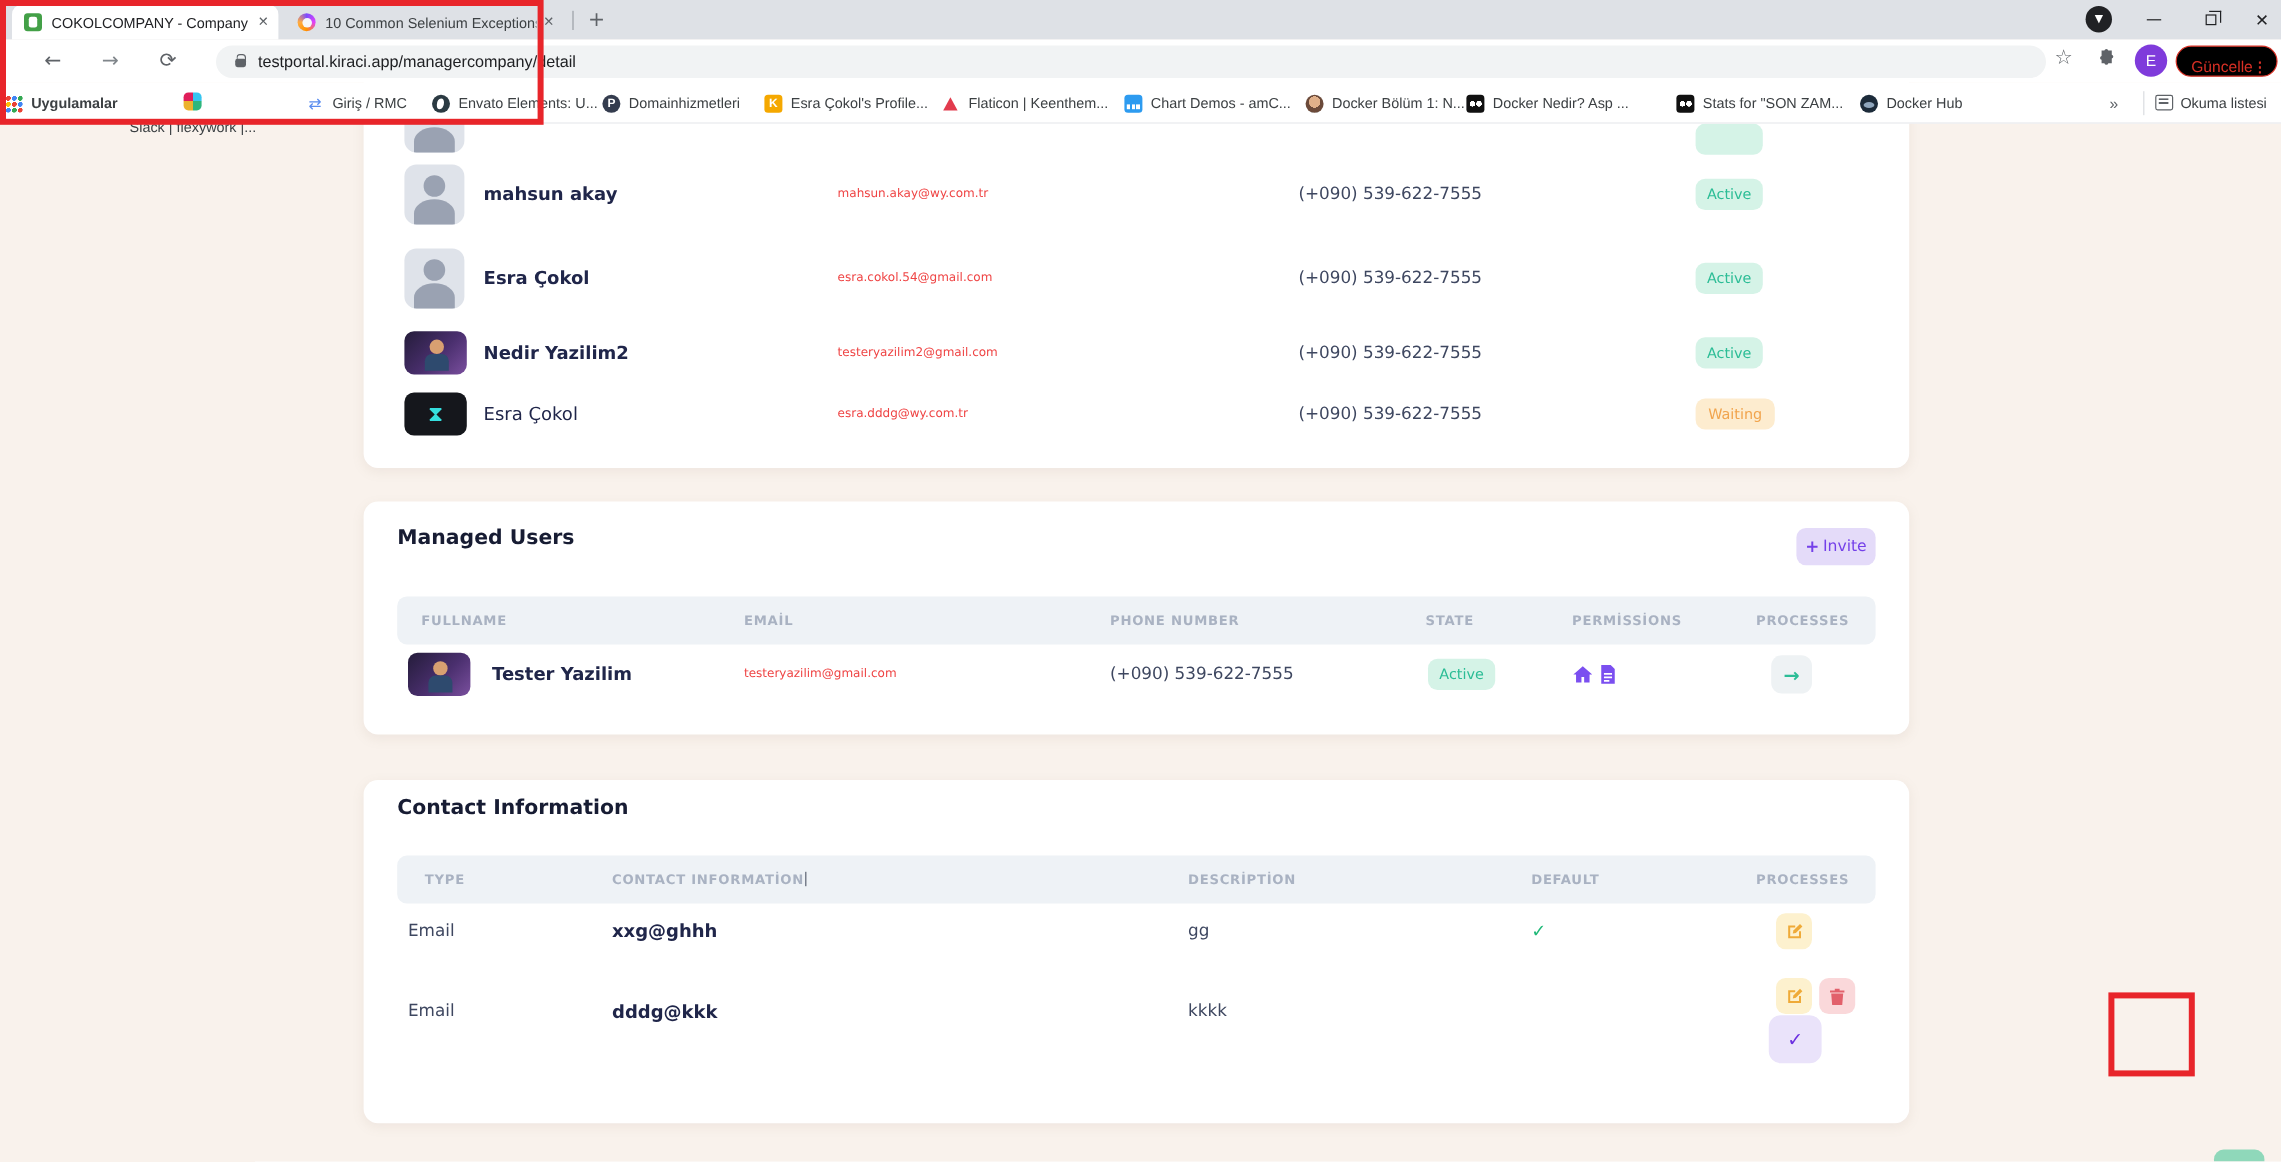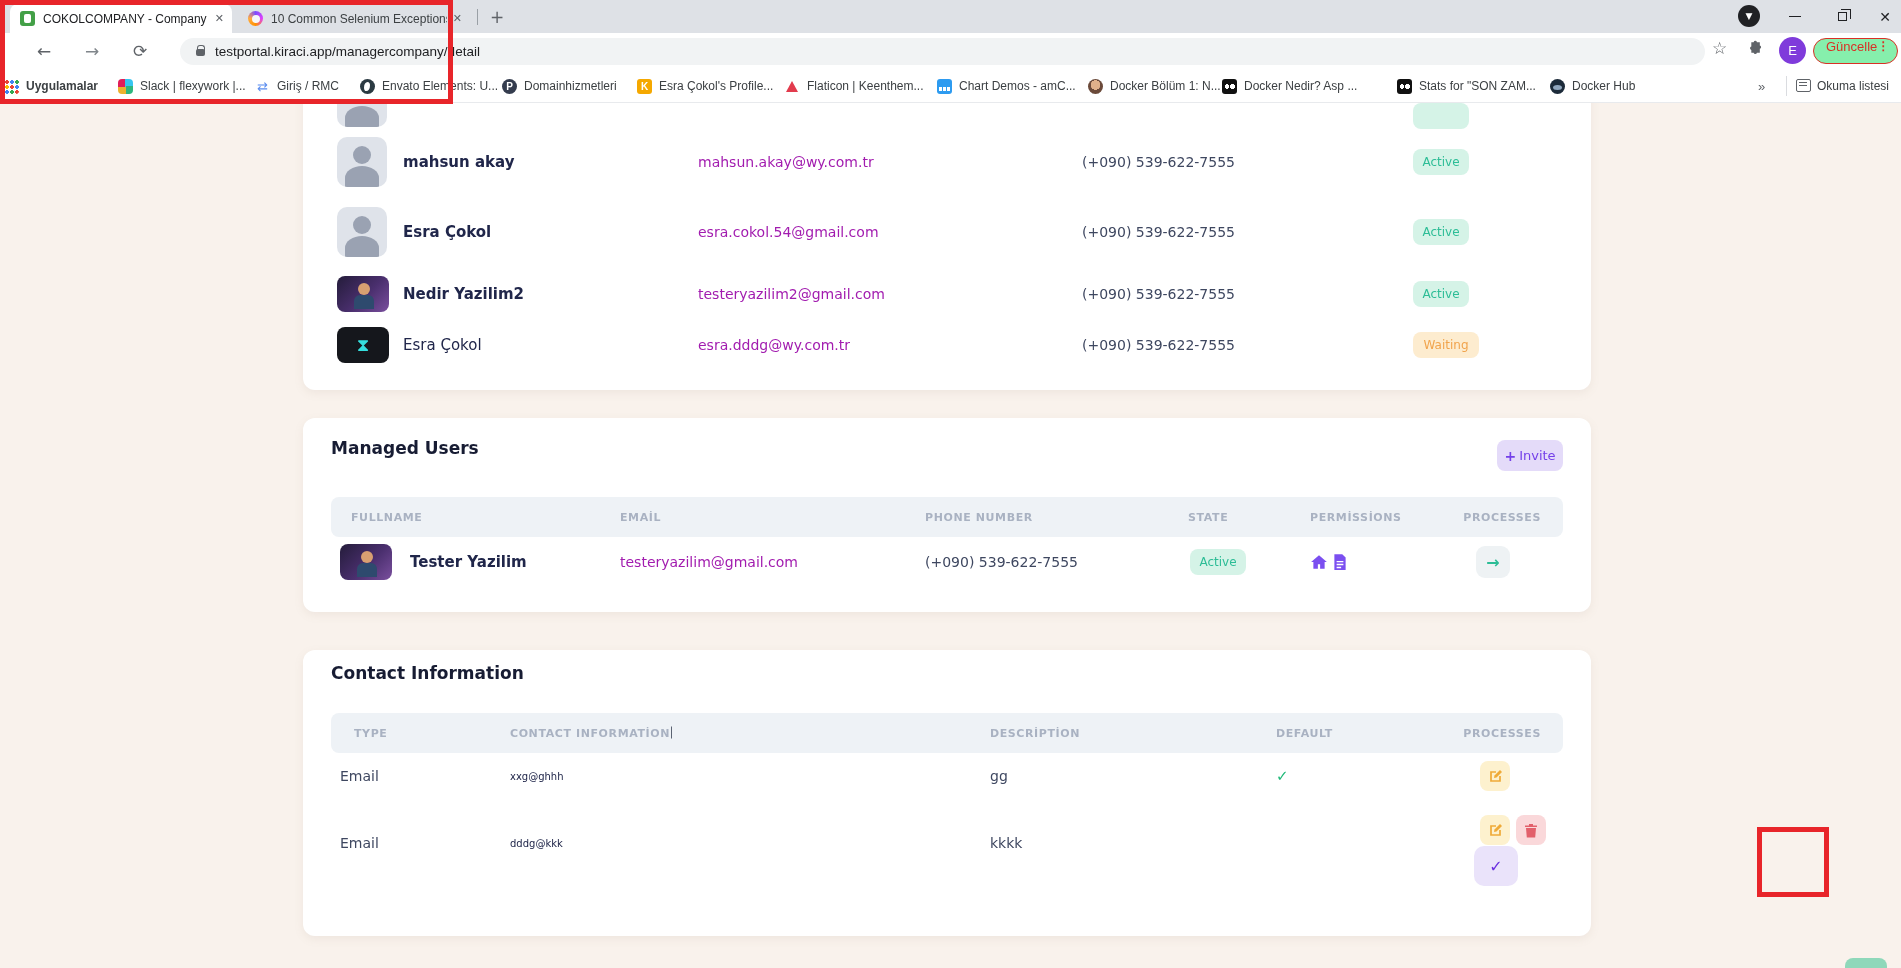--- a/index.html
+++ b/index.html
@@ -25,21 +25,21 @@
   .ic-restore::before { content:""; position:absolute; left:2px; top:-4px; width:9px; height:9px; border:1.2px solid #202124; border-bottom:none; border-left:none; }
 
   .toolbar { position:absolute; left:0; top:33px; width:1901px; height:36px; background:#fff; z-index:40; }
   .navbtn { position:absolute; top:4px; width:28px; height:28px; display:flex; align-items:center; justify-content:center; font-size:17px; color:#5f6368; }
   .omnibox { position:absolute; left:180px; top:5px; width:1525px; height:27px; background:#f1f3f4; border-radius:14px; display:flex; align-items:center; }
   .lock { width:9px; height:7px; border-radius:2px; background:#5f6368; position:relative; margin:2px 10px 0 16px; flex:none; }
   .lock::before { content:""; position:absolute; left:1.4px; top:-4px; width:6px; height:5px; border:1.5px solid #5f6368; border-bottom:none; border-radius:3px 3px 0 0; }
   .url { font-family:"Liberation Sans",sans-serif; font-size:13.5px; color:#202124; }
   .obx-right { position:absolute; top:38px; z-index:41; font-size:17px; color:#5f6368; }
   .avatar-e { position:absolute; left:1779px; top:37px; width:27px; height:27px; border-radius:50%; background:#7f3bdb; color:#fff; font-size:13px; display:flex; align-items:center; justify-content:center; z-index:41; font-family:"Liberation Sans",sans-serif; }
-  .update-btn { position:absolute; left:1813px; top:38px; width:85px; height:26px; border:1.5px solid #d93025; border-radius:13px; background:#86efac; color:#d93025; font-size:13px; display:flex; align-items:flex-start; justify-content:space-between; padding:0 9px 0 12px; z-index:41; font-family:"Liberation Sans",sans-serif; }
+  .update-btn { position:absolute; left:1813px; top:38px; width:85px; height:26px; border:1.5px solid #d93025; border-radius:13px; background:#000000; color:#d93025; font-size:13px; display:flex; align-items:flex-end; justify-content:space-between; padding:0 9px 0 12px; z-index:41; font-family:"Liberation Sans",sans-serif; }
   .update-dots { letter-spacing:0; font-size:12px; font-weight:bold; }
 
   .bookmarks { position:absolute; left:0; top:69px; width:1901px; height:34px; background:#fff; border-bottom:1px solid #e8eaed; z-index:40; }
   .bm { position:absolute; top:8px; height:18px; display:flex; align-items:center; gap:7px; font-family:"Liberation Sans",sans-serif; font-size:12px; color:#3c4043; white-space:nowrap; }
   .bicon { width:15px; height:15px; flex:none; border-radius:3px; }
   .bicon-apps-grid-icon { background:radial-gradient(circle 2px at 3px 3px,#ea4335 95%,transparent), radial-gradient(circle 2px at 8px 3px,#4285f4 95%,transparent), radial-gradient(circle 2px at 13px 3px,#34a853 95%,transparent), radial-gradient(circle 2px at 3px 8px,#fbbc05 95%,transparent), radial-gradient(circle 2px at 8px 8px,#ea4335 95%,transparent), radial-gradient(circle 2px at 13px 8px,#4285f4 95%,transparent), radial-gradient(circle 2px at 3px 13px,#4285f4 95%,transparent), radial-gradient(circle 2px at 8px 13px,#34a853 95%,transparent), radial-gradient(circle 2px at 13px 13px,#ea4335 95%,transparent); }
   .bicon-slack-icon { background:conic-gradient(#36c5f0 0 25%,#2eb67d 0 50%,#ecb22e 0 75%,#e01e5a 0); border-radius:4px; }
   .bicon-arrows-icon { background:none; color:#5b8def; font-size:13px; line-height:15px; text-align:center; }
   .bicon-envato-icon { border-radius:50%; background:#2b3a42; position:relative; }
   .bicon-envato-icon::after { content:""; position:absolute; left:4px; top:3px; width:6px; height:9px; border-radius:60% 40% 60% 40%; background:#fff; }
@@ -73,39 +73,39 @@
   .u-avatar { position:absolute; left:34px; }
   .av-placeholder { width:50px; height:50px; border-radius:10px; background:#dfe3ea; position:relative; overflow:hidden; }
   .av-placeholder::before { content:""; position:absolute; left:16px; top:9px; width:18px; height:18px; border-radius:50%; background:#9aa2b2; }
   .av-placeholder::after { content:""; position:absolute; left:8px; top:29px; width:34px; height:24px; border-radius:50% 50% 0 0; background:#9aa2b2; }
   .av-photo-char { width:52px; height:36px; border-radius:8px; background:linear-gradient(135deg,#241c3a 0%,#4a2f6e 55%,#7a4f9e 100%); position:relative; overflow:hidden; }
   .av-photo-char::before { content:""; position:absolute; left:21px; top:7px; width:12px; height:12px; border-radius:50%; background:#d8a071; }
   .av-photo-char::after { content:""; position:absolute; left:17px; top:19px; width:20px; height:14px; border-radius:6px 6px 0 0; background:#2e4a6e; }
   .av-photo-dark { width:52px; height:36px; border-radius:8px; background:#15171c; color:#35dede; font-size:18px; display:flex; align-items:center; justify-content:center; }
   .u-name { position:absolute; left:100px; top:50%; transform:translateY(-50%); font-size:15px; color:#20264a; }
   .u-name.bold { font-weight:bold; }
-  .u-email { position:absolute; left:395px; top:50%; transform:translateY(-50%); font-size:14px; color:#a21caf; }
+  .u-email { position:absolute; left:395px; top:50%; transform:translateY(-50%); font-size:10px; color:#ef4444; }
   .u-phone { position:absolute; left:779px; top:50%; transform:translateY(-50%); font-size:14px; color:#3e4760; }
   .badge { position:absolute; border-radius:8px; font-size:12px; font-weight:normal; display:flex; align-items:center; justify-content:center; }
   .badge.active { background:#d5f3e7; color:#2cbd96; width:56px; height:26px; }
   .badge.waiting { background:#fdeccf; color:#f1a44d; width:66px; height:26px; }
   .u-badge { left:1110px; top:50%; transform:translateY(-50%); }
 
   .thead { position:absolute; left:28px; width:1232px; height:40px; background:#eef2f6; border-radius:8px; }
   .th { position:absolute; top:50%; transform:translateY(-50%); font-size:11px; font-weight:bold; letter-spacing:.6px; color:#a9b2c2; white-space:nowrap; }
   .caret { display:inline-block; width:1px; height:12px; background:#5b6372; vertical-align:-2px; margin-left:1px; }
 
   .invite-btn { position:absolute; left:1194px; top:22px; width:66px; height:31px; border-radius:8px; background:#e4dbf9; color:#7440e9; font-size:13px; display:flex; align-items:center; justify-content:center; gap:3px; }
   .invite-plus { font-size:14px; font-weight:bold; }
 
   .perm-icons { position:absolute; left:1007px; top:50%; transform:translateY(-50%); display:flex; gap:4px; }
   .arrow-btn { position:absolute; left:1173px; top:50%; transform:translateY(-50%); width:34px; height:32px; border-radius:9px; background:#eef2f4; color:#2cbd96; font-size:16px; font-weight:bold; display:flex; align-items:center; justify-content:center; }
 
   .c-type { position:absolute; left:37px; top:50%; transform:translateY(-50%); font-size:14px; color:#3e4760; }
-  .c-value { position:absolute; left:207px; top:50%; transform:translateY(-50%); font-size:10px; font-weight:normal; color:#20264a; }
+  .c-value { position:absolute; left:207px; top:50%; transform:translateY(-50%); font-size:15px; font-weight:bold; color:#20264a; }
   .c-desc { position:absolute; left:687px; top:50%; transform:translateY(-50%); font-size:14px; color:#3e4760; }
   .c-default { position:absolute; left:973px; top:50%; transform:translateY(-50%); font-size:15px; font-weight:bold; color:#1fb978; }
   .sq-btn { position:absolute; width:30px; height:30px; border-radius:8px; display:flex; align-items:center; justify-content:center; }
   .sq-btn.edit { background:#fdf1ce; }
   .sq-btn.del { background:#fad8da; }
   .check-btn { position:absolute; left:1171px; width:44px; height:40px; border-radius:10px; background:#eae3fa; color:#6b2fe0; font-size:16px; font-weight:bold; display:flex; align-items:center; justify-content:center; }
 
   .annotation { position:absolute; border:5px solid #e8252a; z-index:60; }
   .anno-1 { left:0; top:0; width:453px; height:104px; }
   .anno-2 { left:1757px; top:827px; width:72px; height:70px; }
@@ -285,21 +285,21 @@
     <span class="update-dots">⋮</span>
   </div>
 
   <div class="bookmarks">
     <div id="bookmark-items">
   <div class="bm" style="left: 4px; font-weight: bold;">
     <span class="bicon bicon-apps-grid-icon"></span>
     <span class="bm-label">Uygulamalar</span>
   </div>
 
-  <div class="bm" style="left: 118px;">
+  <div class="bm" style="left: 108px; flex-direction: column;">
     <span class="bicon bicon-slack-icon"></span>
     <span class="bm-label">Slack | flexywork |...</span>
   </div>
 
   <div class="bm" style="left: 255px;">
     <span class="bicon bicon-arrows-icon">⇄</span>
     <span class="bm-label">Giriş / RMC</span>
   </div>
 
   <div class="bm" style="left: 360px;">

